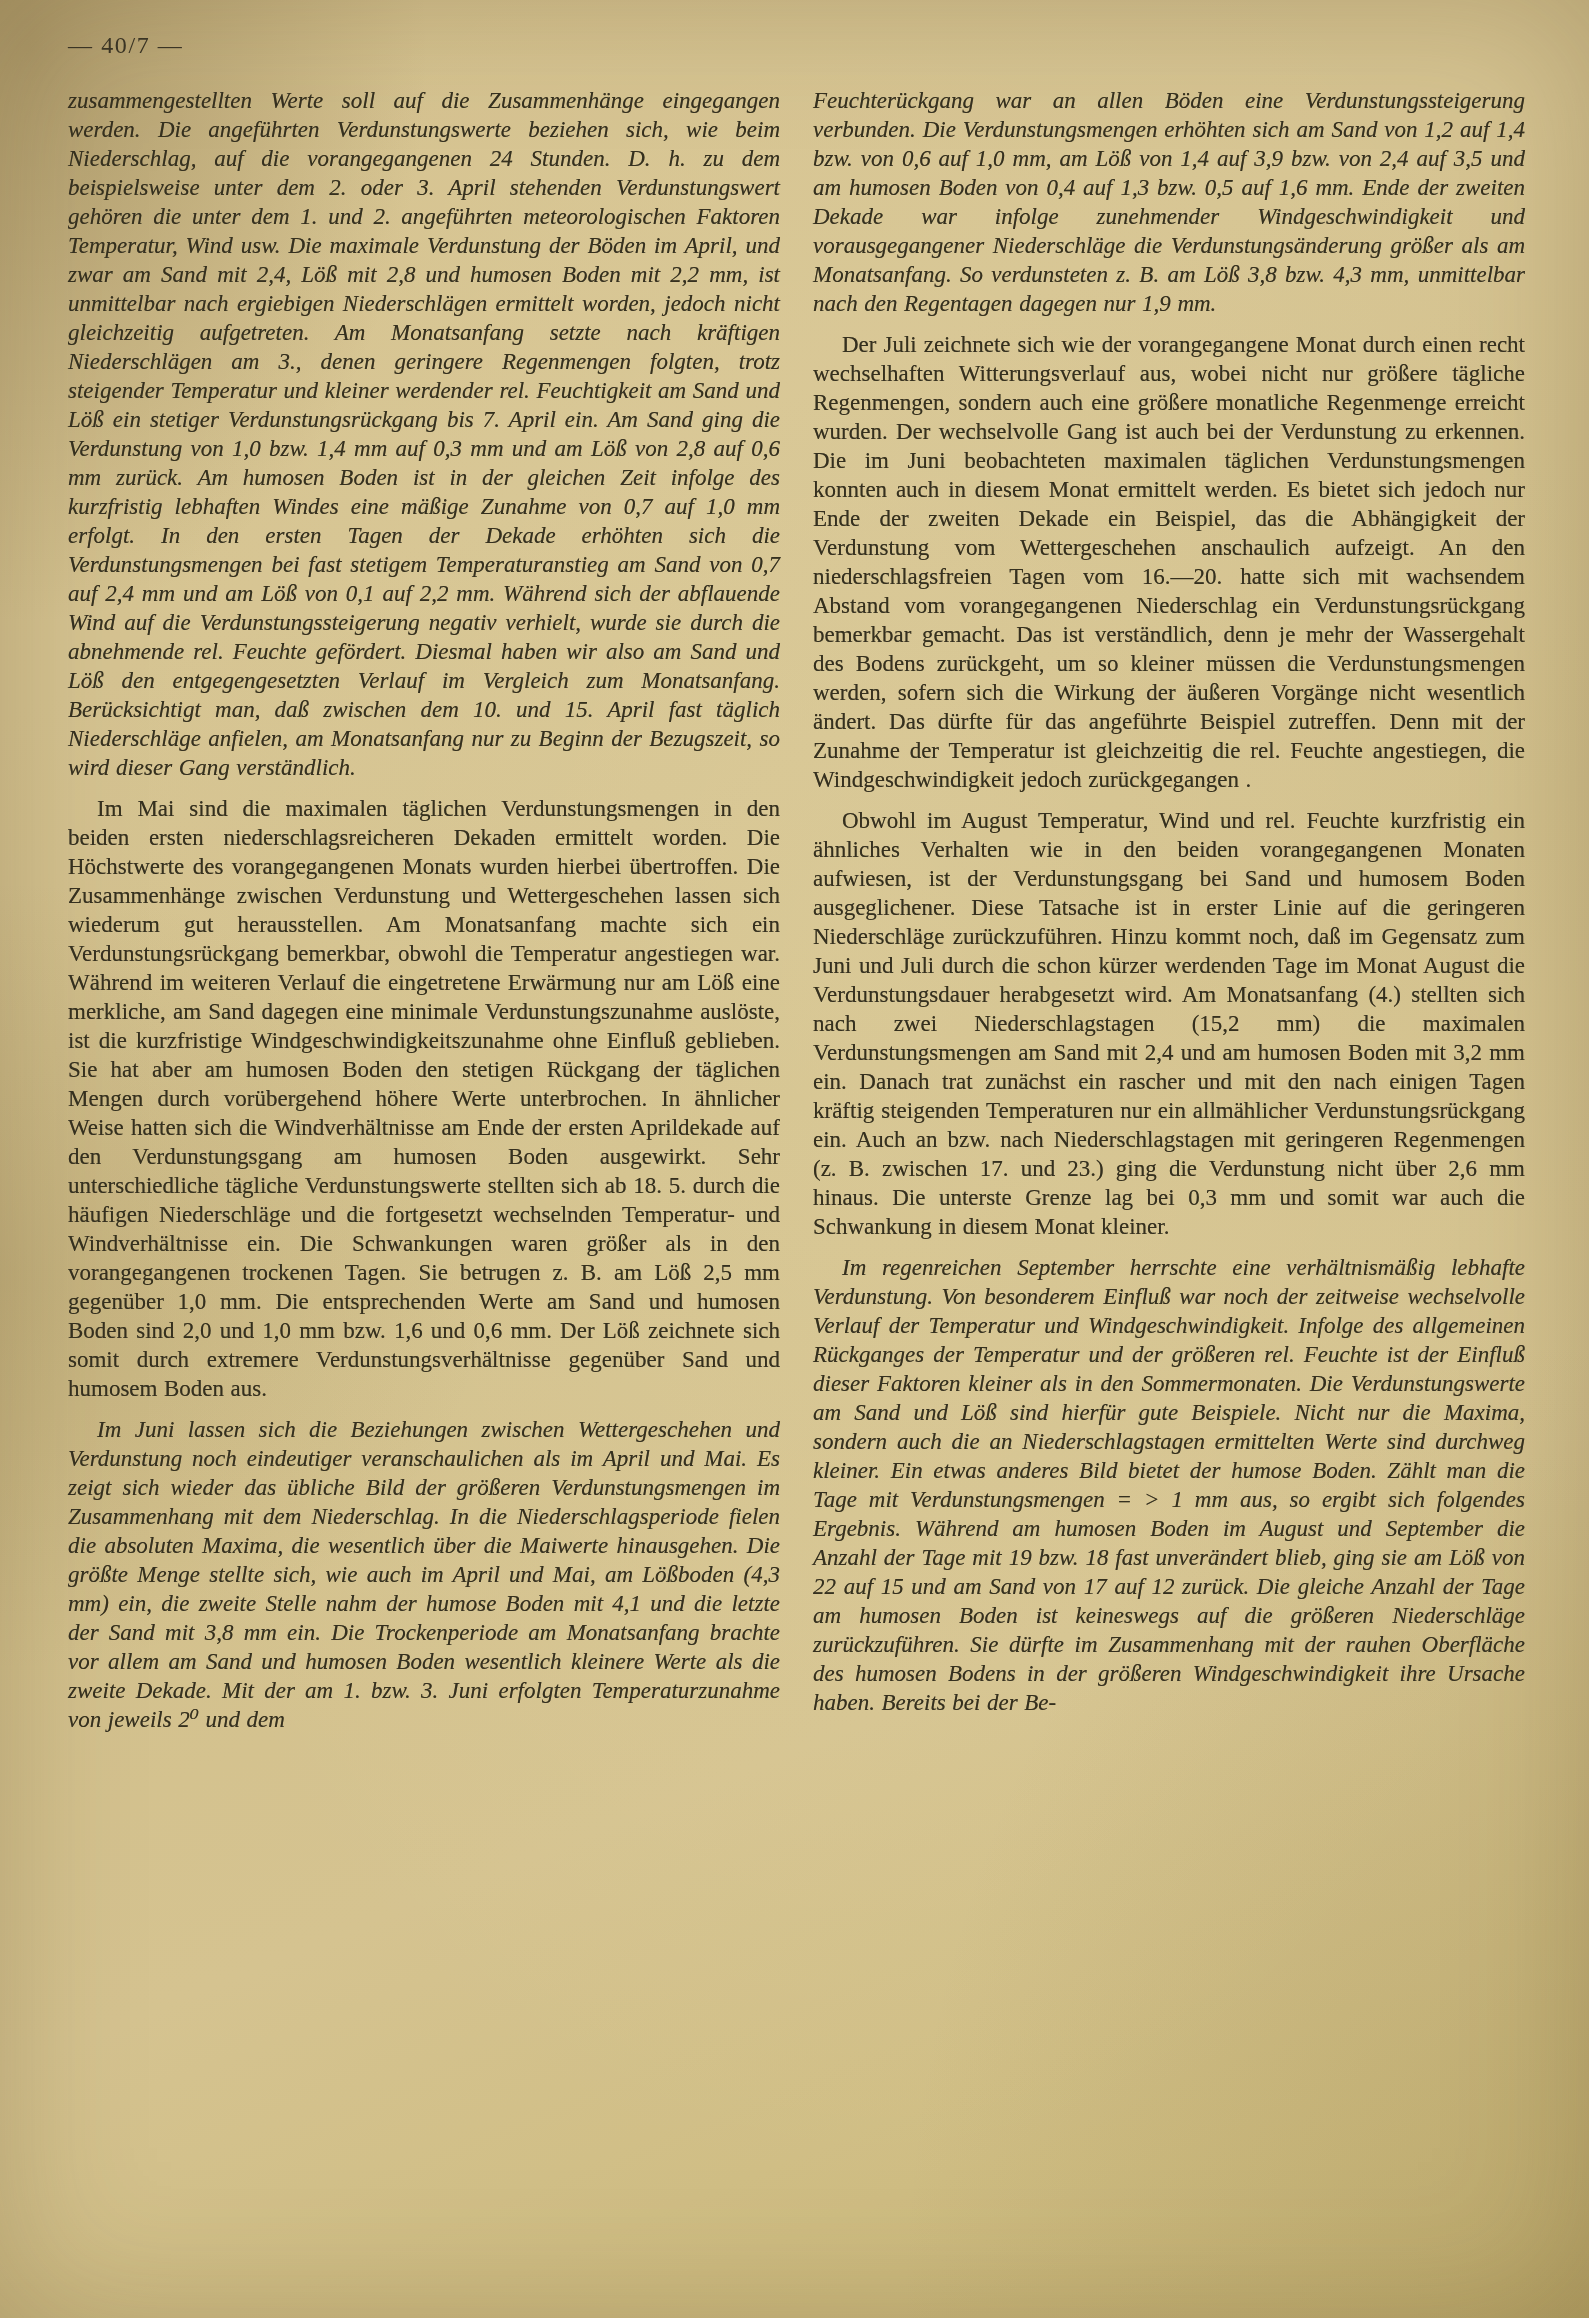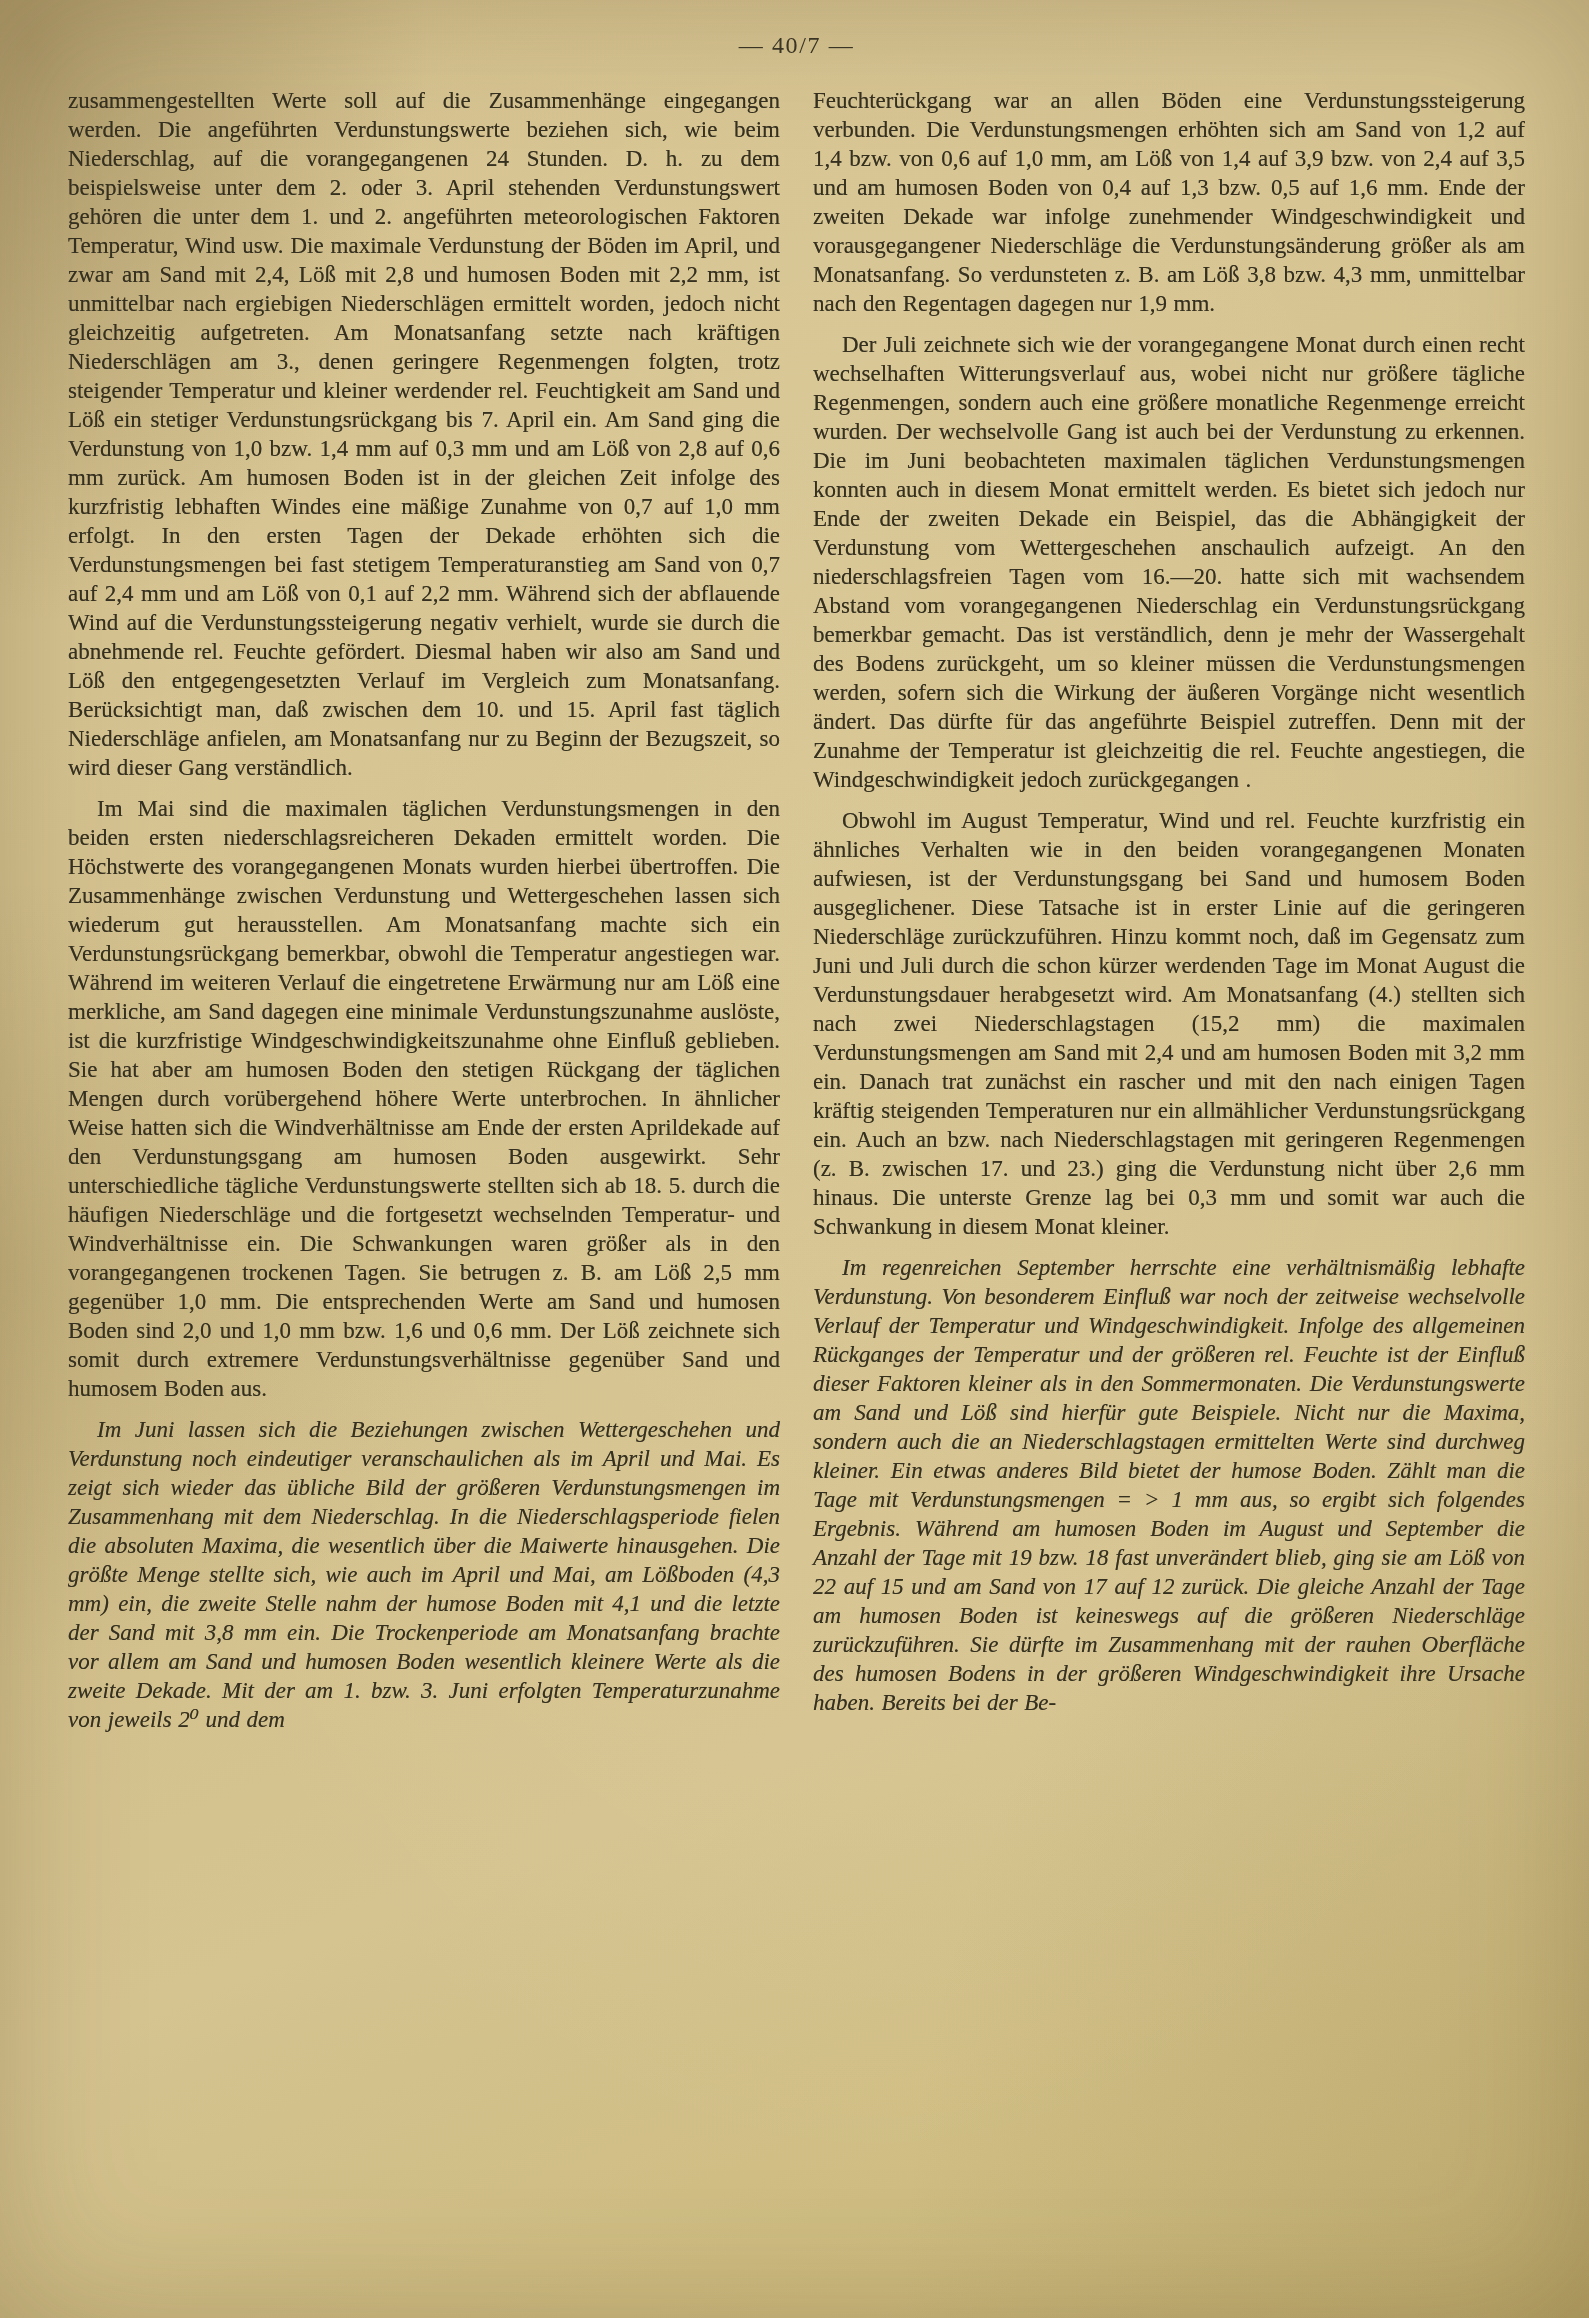--- a/index.html
+++ b/index.html
@@ -20,21 +20,21 @@
       linear-gradient(158deg, #d6c390 0%, #d6c492 24%, #d2c08c 48%, #d5c390 70%, #cab878 100%);
     box-shadow: inset 0 0 143px rgba(86,66,26,0.28);
   }
   .page {
     box-sizing: border-box;
     width: 1589px;
     height: 2319px;
     padding: 27px 64px 48px 68px;
   }
   .page-number {
-    text-align: center;
+    text-align: left;
     font-size: 24px;
     letter-spacing: 1.6px;
     color: #3a3424;
     margin: 4.8px 0 27px 0;
   }
   .columns {
     display: flex;
     gap: 33px;
     align-items: flex-start;
   }
@@ -50,20 +50,21 @@
     word-spacing: 0.8px;
     color: #35301f;
     text-shadow: 0 0 0.5px rgba(53,48,31,0.55);
   }
   .para {
     margin: 0 0 12px 0;
     text-indent: 29px;
   }
   .para.cont {
     text-indent: 0;
+    font-style: italic;
   }
   .para:last-child {
     margin-bottom: 0;
     font-style: italic;
   }
 </style>
 </head>
 <body>
 
 <div class="page">

